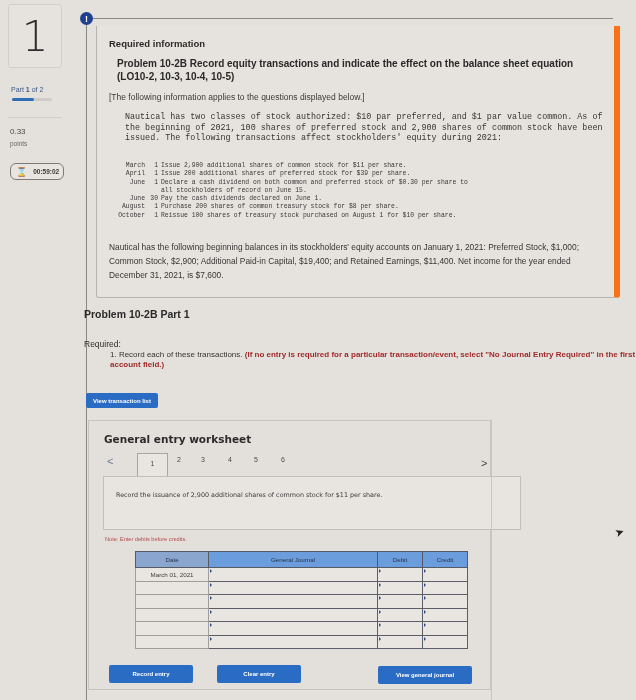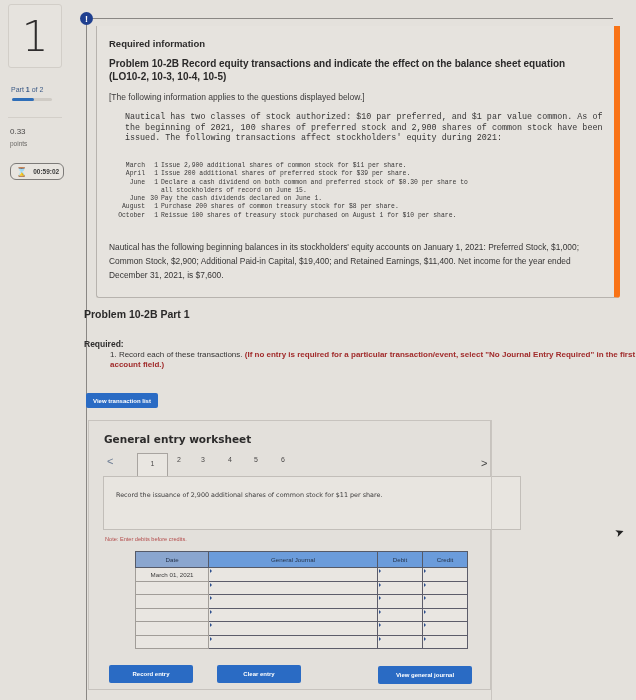--- a/index.html
+++ b/index.html
@@ -41,34 +41,34 @@
   .connector-h { position: absolute; left: 93px; top: 18px; width: 520px; height: 1px; background: #8a8784; }
   .connector-v { position: absolute; left: 86px; top: 25px; width: 1px; height: 675px; background: #8a8784; }
 
   
   .info-box {
     position: absolute; left: 96px; top: 26px; width: 524px; height: 272px;
     border: 1px solid #b7b3ae; border-top: none; border-radius: 0 0 3px 3px; background: #e6e3de;
     border-right: 6px solid #f97316;
   }
   .req-info { position: absolute; left: 12px; top: 12px; font-size: 9.5px; font-weight: bold; color: #2c2b2b; }
-  .problem-title { position: absolute; left: 12px; top: 31px; width: 470px; font-size: 10px; font-weight: bold; line-height: 13px; color: #2a2929; }
+  .problem-title { position: absolute; left: 20px; top: 31px; width: 470px; font-size: 10px; font-weight: bold; line-height: 13px; color: #2a2929; }
   .italic-note { position: absolute; left: 12px; top: 66px; font-size: 8.5px; color: #3b3a3a; }
   .para1 { position: absolute; left: 28px; top: 86px; width: 480px; font-size: 8.4px; line-height: 10.5px; color: #363535; font-family: Liberation Mono, monospace; }
   .transactions { position: absolute; left: 14px; top: 136px; font-family: "Liberation Mono", monospace; font-size: 6.4px; line-height: 8.3px; color: #3a3939; }
   .tx-row { display: flex; }
   .tx-month { width: 34px; text-align: right; }
   .tx-day { width: 16px; text-align: right; padding-right: 3px; }
   .tx-desc { width: 440px; }
   .tx-indent { padding-left: 50px; }
   .para2 { position: absolute; left: 12px; top: 214px; width: 480px; font-size: 8.4px; line-height: 14px; color: #363535; }
 
   
   .part-title { position: absolute; left: 84px; top: 308px; font-size: 10.5px; font-weight: bold; color: #2a2929; }
-  .required-label { position: absolute; left: 84px; top: 339px; font-size: 8.5px; font-weight: bold; color: #2e2d2d; }
+  .required-label { position: absolute; left: 84px; top: 339px; font-size: 8.5px; font-weight: normal; color: #2e2d2d; }
   .required-text { position: absolute; left: 84px; top: 350px; width: 530px; font-size: 8px; line-height: 9.6px; color: #353434; margin-left: 26px; }
   .required-text .red { color: #a12b2b; font-weight: bold; }
 
   .blue-btn {
     position: absolute; background: #2a6bc4; color: #fff; font-size: 6px; font-weight: bold;
     display: flex; align-items: center; justify-content: center; border-radius: 2px;
   }
   .view-tx-btn { left: 86px; top: 393px; width: 72px; height: 15px; }
 
   

